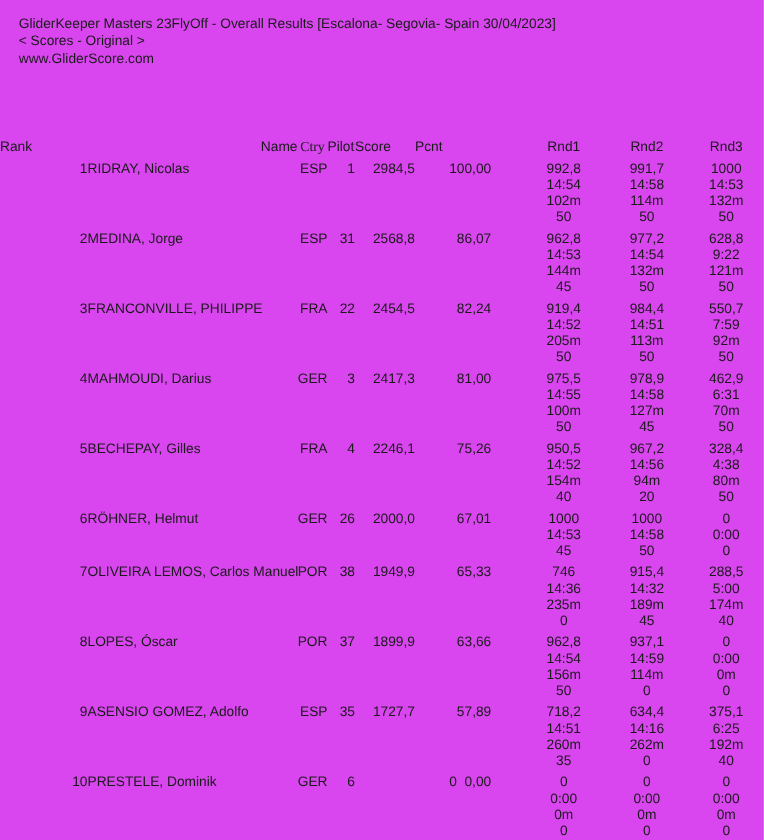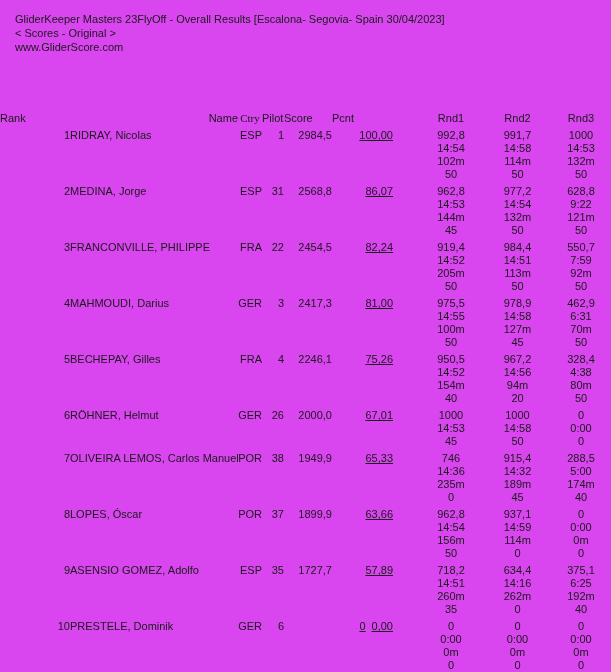--- a/index.html
+++ b/index.html
@@ -23,21 +23,21 @@
   }
   tr.r-head th{height:14px;}
   tr.r-main td{height:17px;}
   tr.r-sub td{height:13px;}
   
   .c-rank{text-align:right;padding-right:2px;}
   .c-name{text-align:left;padding-left:4px;}
   .c-ctry{text-align:right;}
   .c-pilot{text-align:right;}
   .c-score{text-align:right;}
-  .c-pcnt{text-align:right;text-decoration:underline;}
+  .c-pcnt{text-align:right;}
   .c-rnd{text-align:center;}
   
   .h-rank{text-align:left;padding-left:15px;}
   .h-name{text-align:right;padding-left:4px;}
   .h-ctry{text-align:center;font-family:Liberation Serif, serif;}
   .h-pilot{text-align:left;}
   .h-score{text-align:left;padding-left:3px;}
   .h-pcnt{text-align:left;padding-left:13px;}
   .h-rnd{text-align:center;}
   .pcnt-pair span + span{margin-left:6px;}

